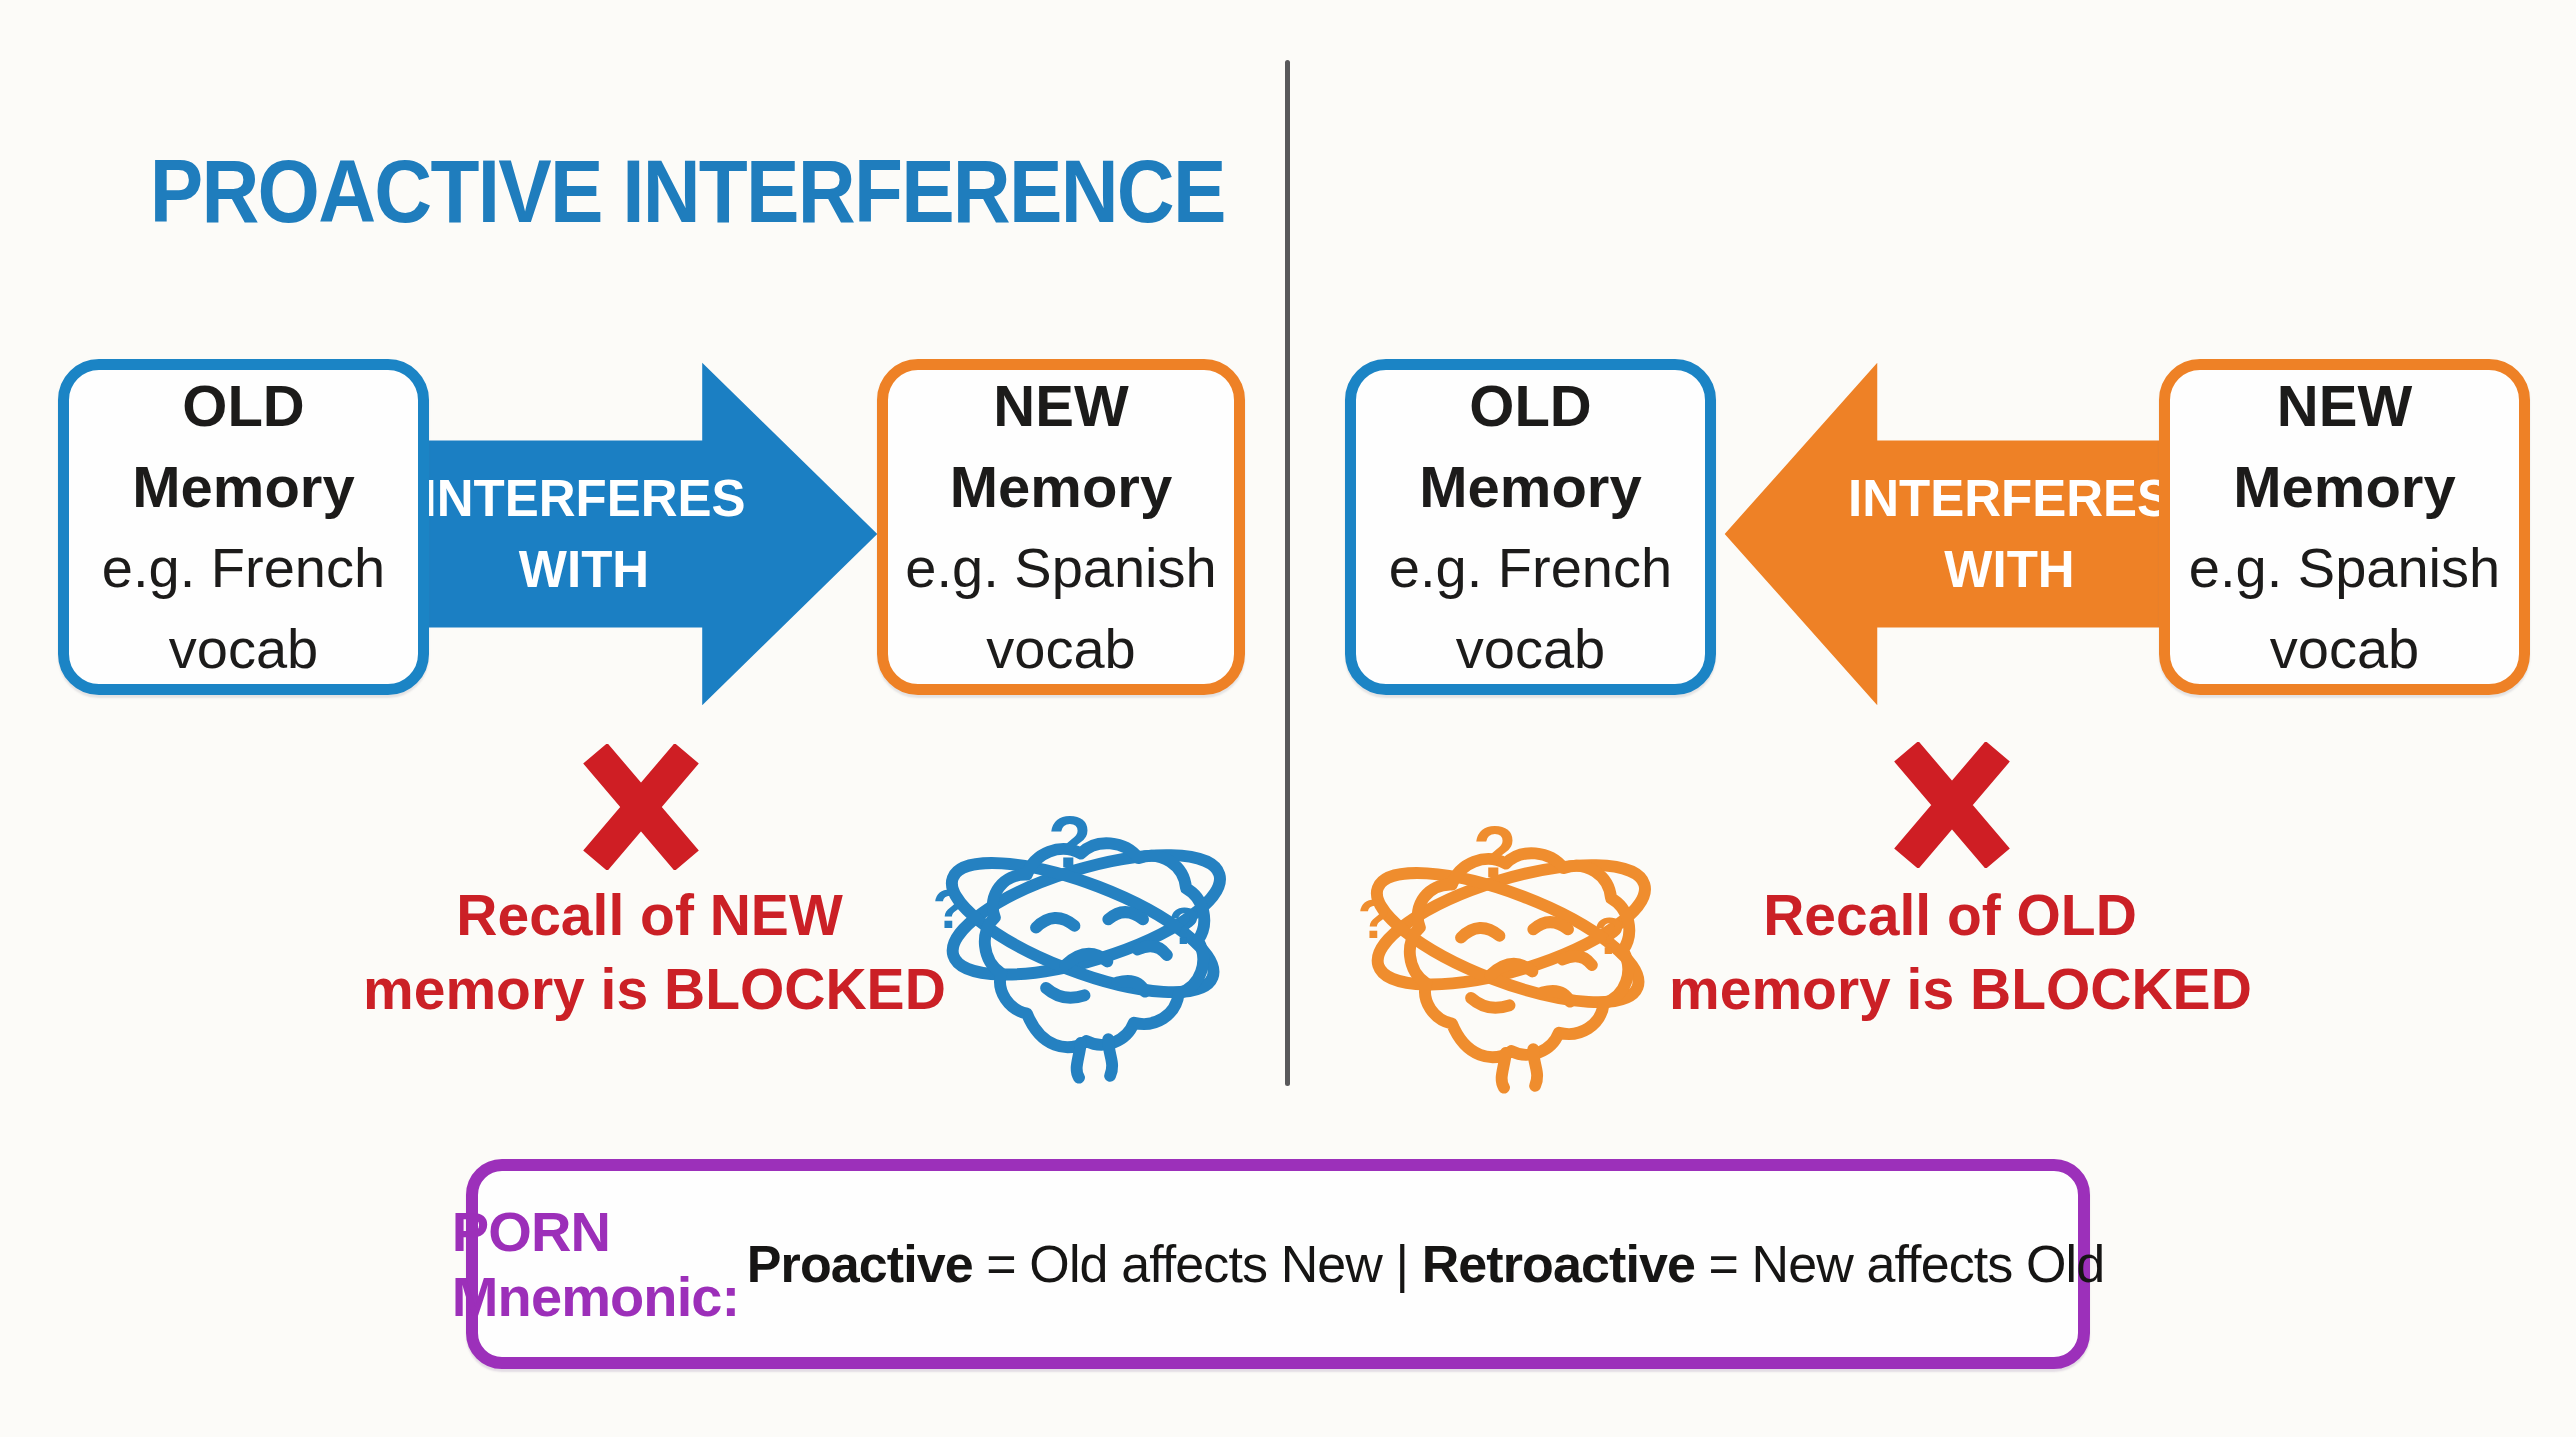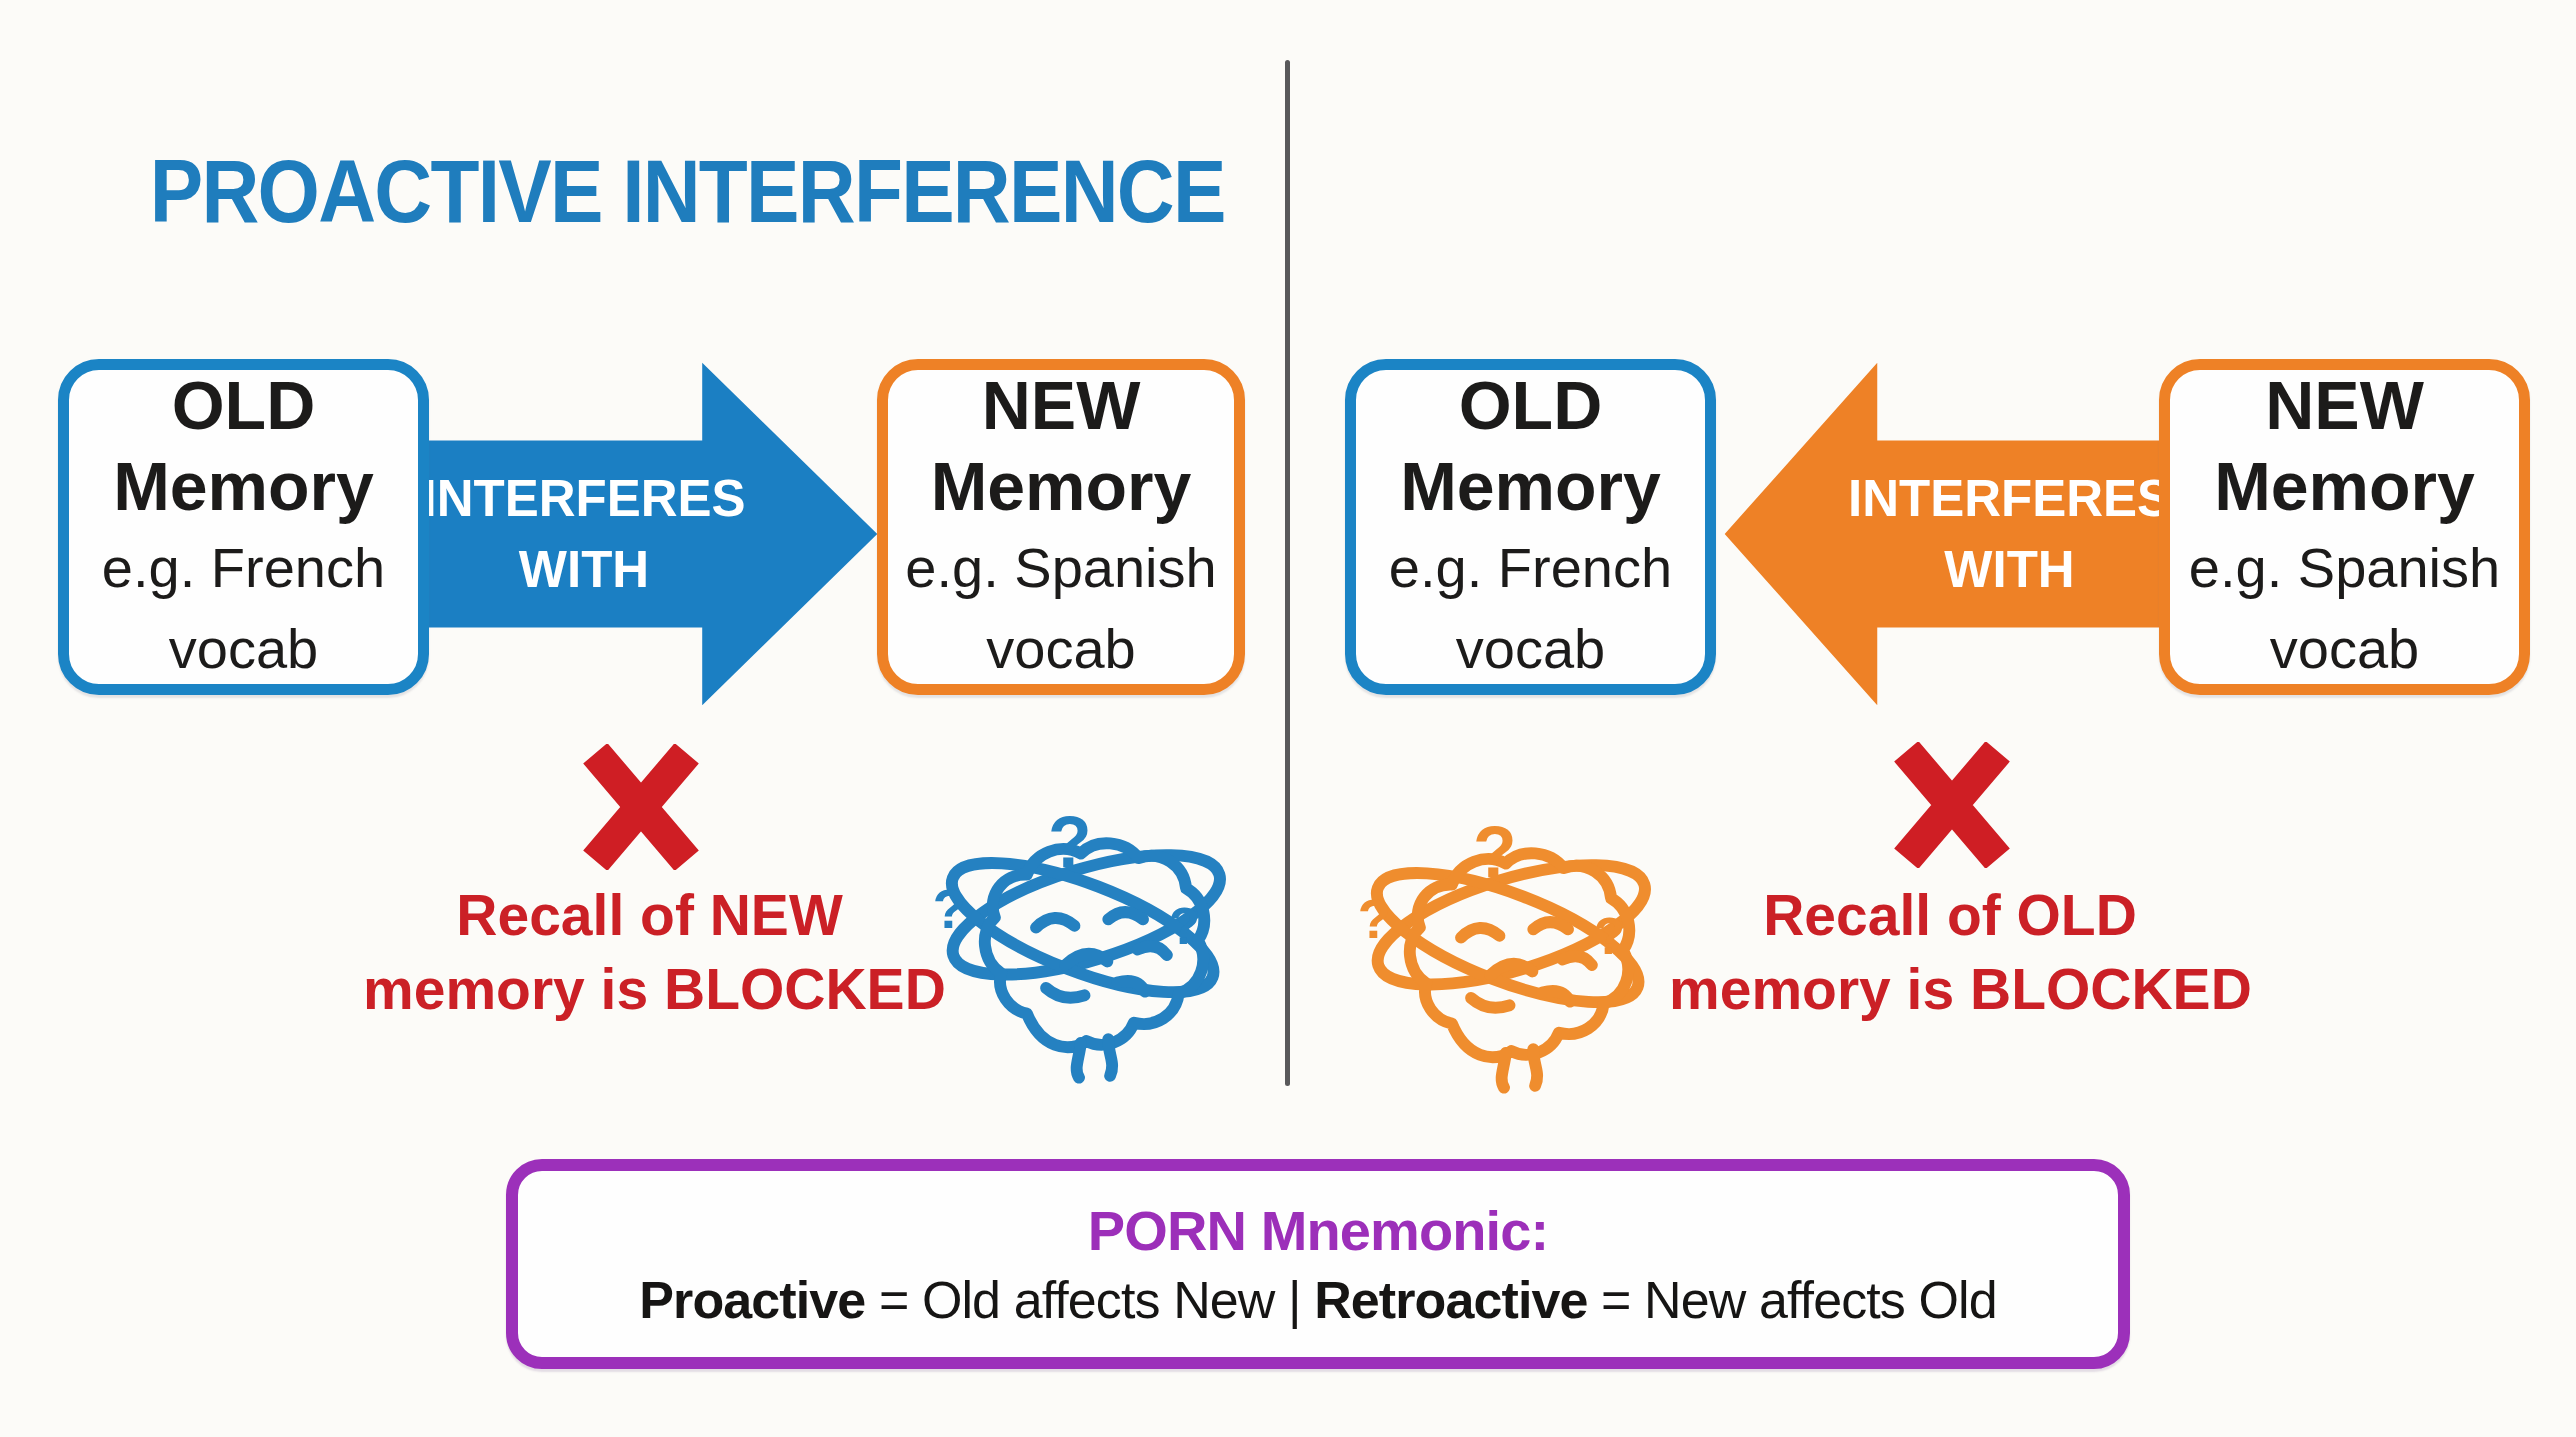--- a/index.html
+++ b/index.html
@@ -27,21 +27,21 @@
   .mem-box{
     top:359px;width:371px;height:336px;box-sizing:border-box;
     background:#fefefe;border-radius:41px;
     display:flex;flex-direction:column;align-items:center;justify-content:center;
     text-align:center;color:#1c1b1a;z-index:3;
     box-shadow:0 2.8px 1.9px rgba(120,120,140,.18);
   }
   .border-blue{border:11.2px solid #1b84c5;}
   .border-orange{border:11.2px solid #ee8126;}
   .mem-box .ln{display:block;font-size:56px;line-height:81px;white-space:nowrap;}
-  .mem-box .ln.b{font-weight:bold;font-size:68px;}
+  .mem-box .ln.b{font-weight:bold;font-size:58px;}
 
   
   .arrow-wrap{top:358px;height:352px;z-index:2;}
   .arrow-wrap svg{position:absolute;left:0;top:0;width:100%;height:100%;}
   .arrow-label{
     position:absolute;inset:0;display:flex;flex-direction:column;
     align-items:center;justify-content:center;
     color:#ffffff;font-weight:bold;font-size:51px;line-height:71px;
     letter-spacing:0px;text-align:center;
   }
@@ -61,23 +61,23 @@
   .brain{width:311px;height:292px;overflow:visible;}
   .brain .strokes{fill:none;stroke-width:13;stroke-linecap:round;stroke-linejoin:round;}
   .brain text{font-family:"Liberation Sans", sans-serif;font-weight:bold;stroke:none;}
   .brain-blue .strokes{stroke:#2581c1;}
   .brain-blue text{fill:#2581c1;}
   .brain-orange .strokes{stroke:#ef8d2e;}
   .brain-orange text{fill:#ef8d2e;}
 
   
   .mnemonic{
-    left:506px;top:1159px;width:1624px;height:210px;box-sizing:border-box;
+    left:466px;top:1159px;width:1624px;height:210px;box-sizing:border-box;
     border:12px solid #9c30ba;border-radius:36px;background:#fefefe;
-    display:flex;flex-direction:column;align-items:center;justify-content:center;
+    display:flex;align-items:center;justify-content:center;
     gap:7.5px;z-index:3;box-shadow:0 2.8px 1.9px rgba(130,100,150,.2);
   }
   .mn-title{color:#9c2fb9;font-weight:bold;font-size:56px;letter-spacing:-0.9px;}
   .mn-line2{color:#161514;font-size:52px;letter-spacing:-0.9px;white-space:nowrap;}
   .mn-line2 b{font-weight:bold;}
 </style>
 </head>
 <body>
 
 <div class="abs" style="inset:0;">

